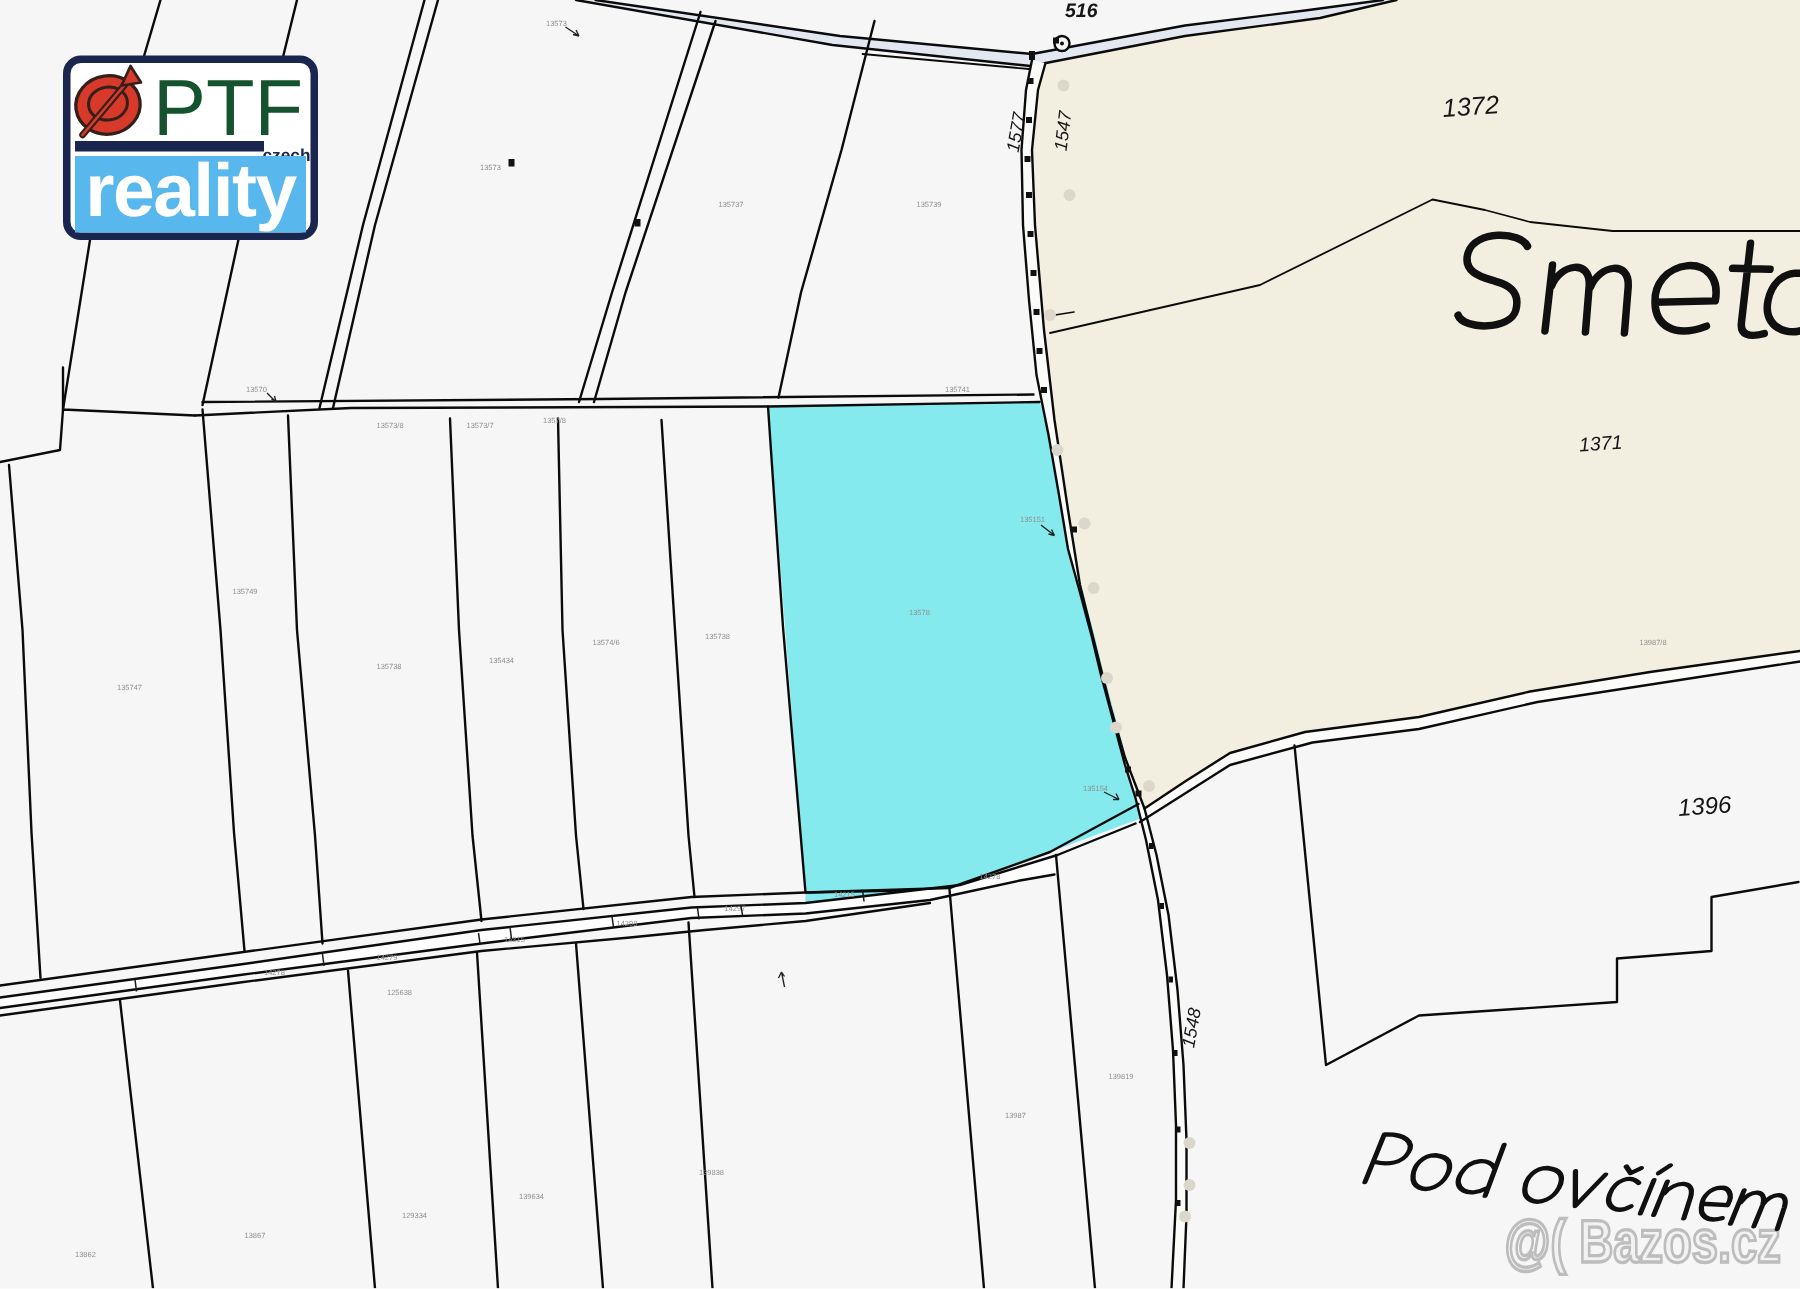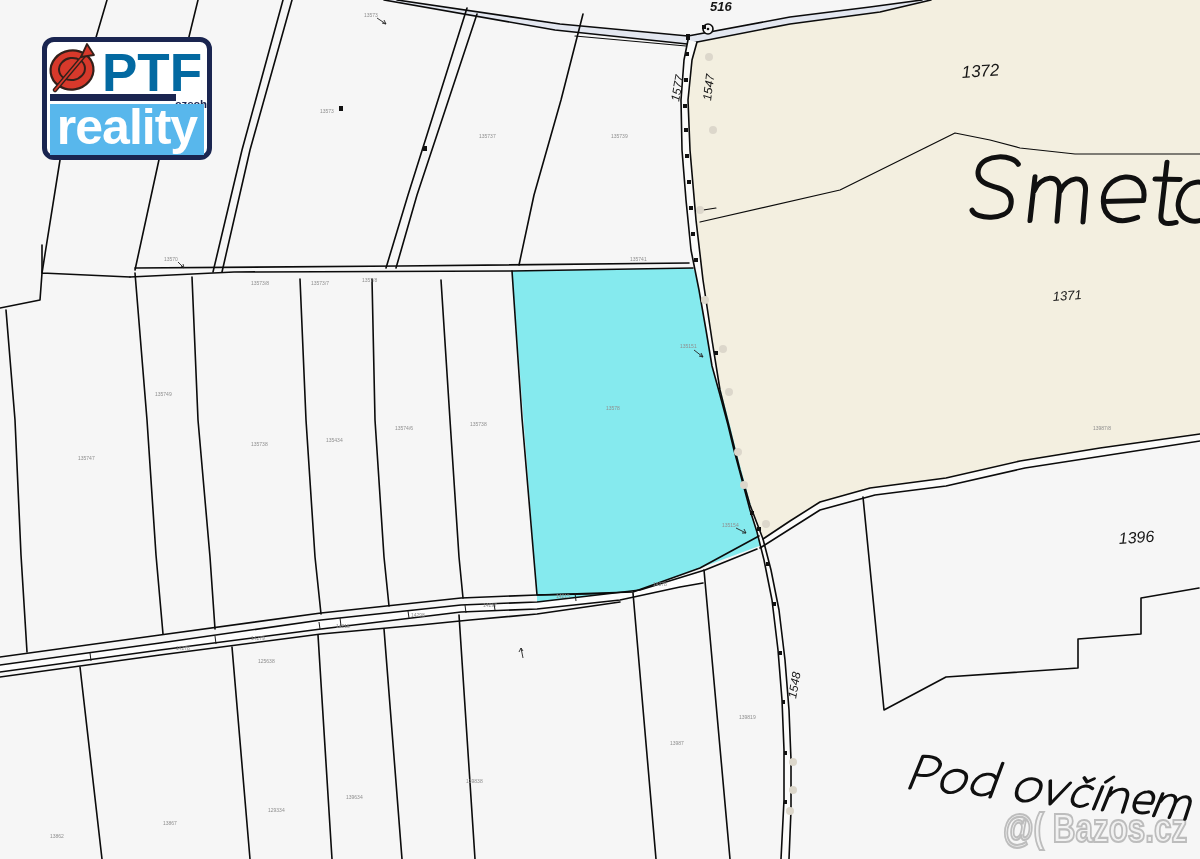--- a/index.html
+++ b/index.html
@@ -235,21 +235,21 @@
 <div style="position:absolute;left:42px;top:37px;width:170px;height:123px;background:#fff;border:5px solid #1a2550;border-radius:12px;box-sizing:border-box;">
 
   <svg width="50" height="52" viewBox="0 0 50 52" style="position:absolute;left:1px;top:-1px;">
     <ellipse cx="24" cy="29" rx="21.5" ry="19.5" fill="#d7392b" stroke="#33201a" stroke-width="2.2" transform="rotate(-8 24 29)"></ellipse>
     <ellipse cx="24" cy="28" rx="13" ry="11" fill="none" stroke="#33201a" stroke-width="2" transform="rotate(-8 24 28)"></ellipse>
     <path d="M7,49 L39,11" stroke="#33201a" stroke-width="4.4" stroke-linecap="round"></path>
     <path d="M7,49 L39,11" stroke="#d7392b" stroke-width="1.8" stroke-linecap="round"></path>
     <path d="M33,16 L39,3 L46,14 Z" fill="#d7392b" stroke="#33201a" stroke-width="1.8" stroke-linejoin="round"></path>
   </svg>
 
-  <div style="position:absolute;left:55px;top:4px;font-size:53px;font-weight:bold;color:#0369a1;letter-spacing:0px;line-height:1;">PTF</div>
+  <div style="position:absolute;left:55px;top:4px;font-size:53px;font-weight:normal;color:#14532d;letter-spacing:0px;line-height:1;">PTF</div>
 
   <div style="position:absolute;left:128px;top:56px;font-size:11.5px;font-weight:bold;color:#1a2550;">czech</div>
 
   <div style="position:absolute;left:3px;top:52px;width:126px;height:7px;background:#1a2550;"></div>
 
   <div style="position:absolute;left:3px;top:62px;width:154px;height:51px;background:#58b7ec;color:#fff;font-size:50px;font-weight:bold;letter-spacing:-1px;line-height:46px;text-align:center;">reality</div>
 </div>
 
 </div>
 

